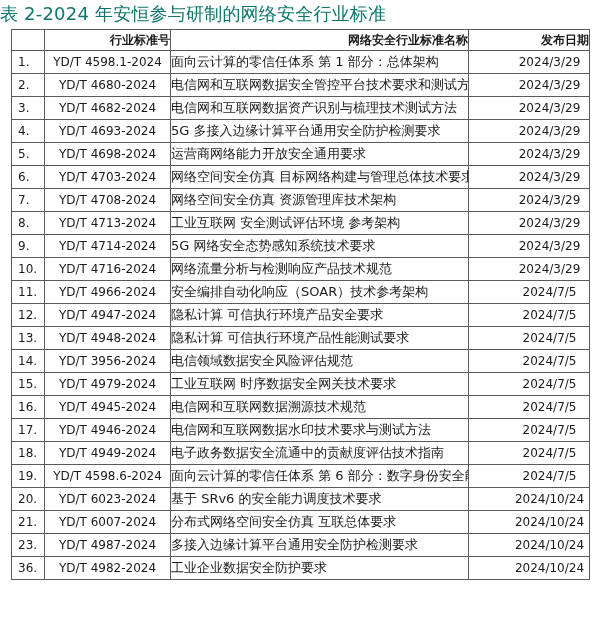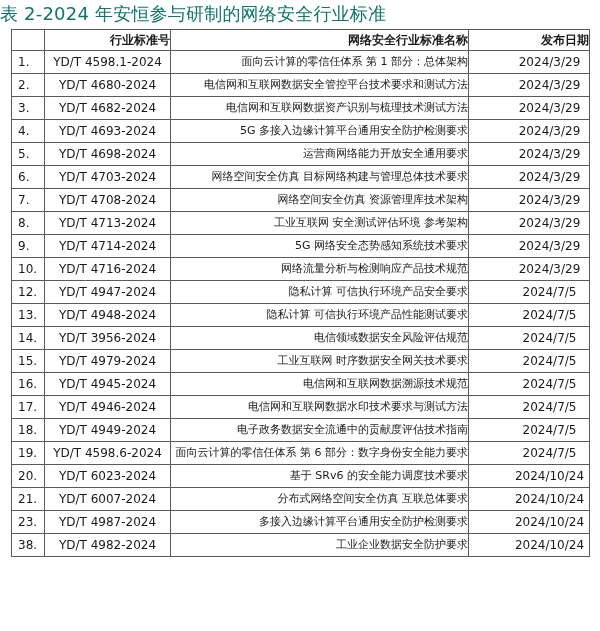--- a/index.html
+++ b/index.html
@@ -7,21 +7,21 @@
          font-family: "DejaVu Sans", "Liberation Sans", sans-serif; color: #1a1a1a; }
   .title { position: absolute; top: 2px; left: 0; width: 600px; text-align: left;
            font-size: 18px; line-height: 24px; color: #0f766e; letter-spacing: 0.2px; }
   table.std { position: absolute; left: 11px; top: 29px; width: 578px;
               border-collapse: collapse; table-layout: fixed; font-size: 12px; }
   table.std th, table.std td { border: 1px solid #5a5a5a; padding: 0; height: 22px;
               line-height: 22px; white-space: nowrap; overflow: hidden; }
   table.std th { font-weight: bold; text-align: right; height: 20px; line-height: 20px; font-size: 12px; font-family: Liberation Serif, serif; }
   table.std td.idx { text-align: left; padding-left: 6px; }
   table.std td.code { text-align: center; margin-left: 36px; }
-  table.std td.name { text-align: right; font-size: 11px; }
+  table.std td.name { text-align: left; font-size: 13px; }
   table.std td.date { text-align: center; padding-left: 41px; }
   table.std { border: 1.5px solid #555; }
 </style>
 </head>
 <body>
 
 <div class="title">表 2-2024 年安恒参与研制的网络安全行业标准</div>
 
 <table class="std">
   <colgroup>
@@ -93,20 +93,26 @@
         <td class="name">5G 网络安全态势感知系统技术要求</td>
         <td class="date">2024/3/29</td>
       </tr>
       <tr>
         <td class="idx">10.</td>
         <td class="code">YD/T 4716-2024</td>
         <td class="name">网络流量分析与检测响应产品技术规范</td>
         <td class="date">2024/3/29</td>
       </tr>
       <tr>
+        <td class="idx">11.</td>
+        <td class="code">YD/T 4966-2024</td>
+        <td class="name">安全编排自动化响应（SOAR）技术参考架构</td>
+        <td class="date">2024/7/5</td>
+      </tr>
+      <tr>
         <td class="idx">12.</td>
         <td class="code">YD/T 4947-2024</td>
         <td class="name">隐私计算 可信执行环境产品安全要求</td>
         <td class="date">2024/7/5</td>
       </tr>
       <tr>
         <td class="idx">13.</td>
         <td class="code">YD/T 4948-2024</td>
         <td class="name">隐私计算 可信执行环境产品性能测试要求</td>
         <td class="date">2024/7/5</td>
@@ -159,19 +165,19 @@
         <td class="name">分布式网络空间安全仿真 互联总体要求</td>
         <td class="date">2024/10/24</td>
       </tr>
       <tr>
         <td class="idx">23.</td>
         <td class="code">YD/T 4987-2024</td>
         <td class="name">多接入边缘计算平台通用安全防护检测要求</td>
         <td class="date">2024/10/24</td>
       </tr>
       <tr>
-        <td class="idx">38.</td>
+        <td class="idx">36.</td>
         <td class="code">YD/T 4982-2024</td>
         <td class="name">工业企业数据安全防护要求</td>
         <td class="date">2024/10/24</td>
       </tr>
     </tbody>
 </table>
 
 </body></html>

